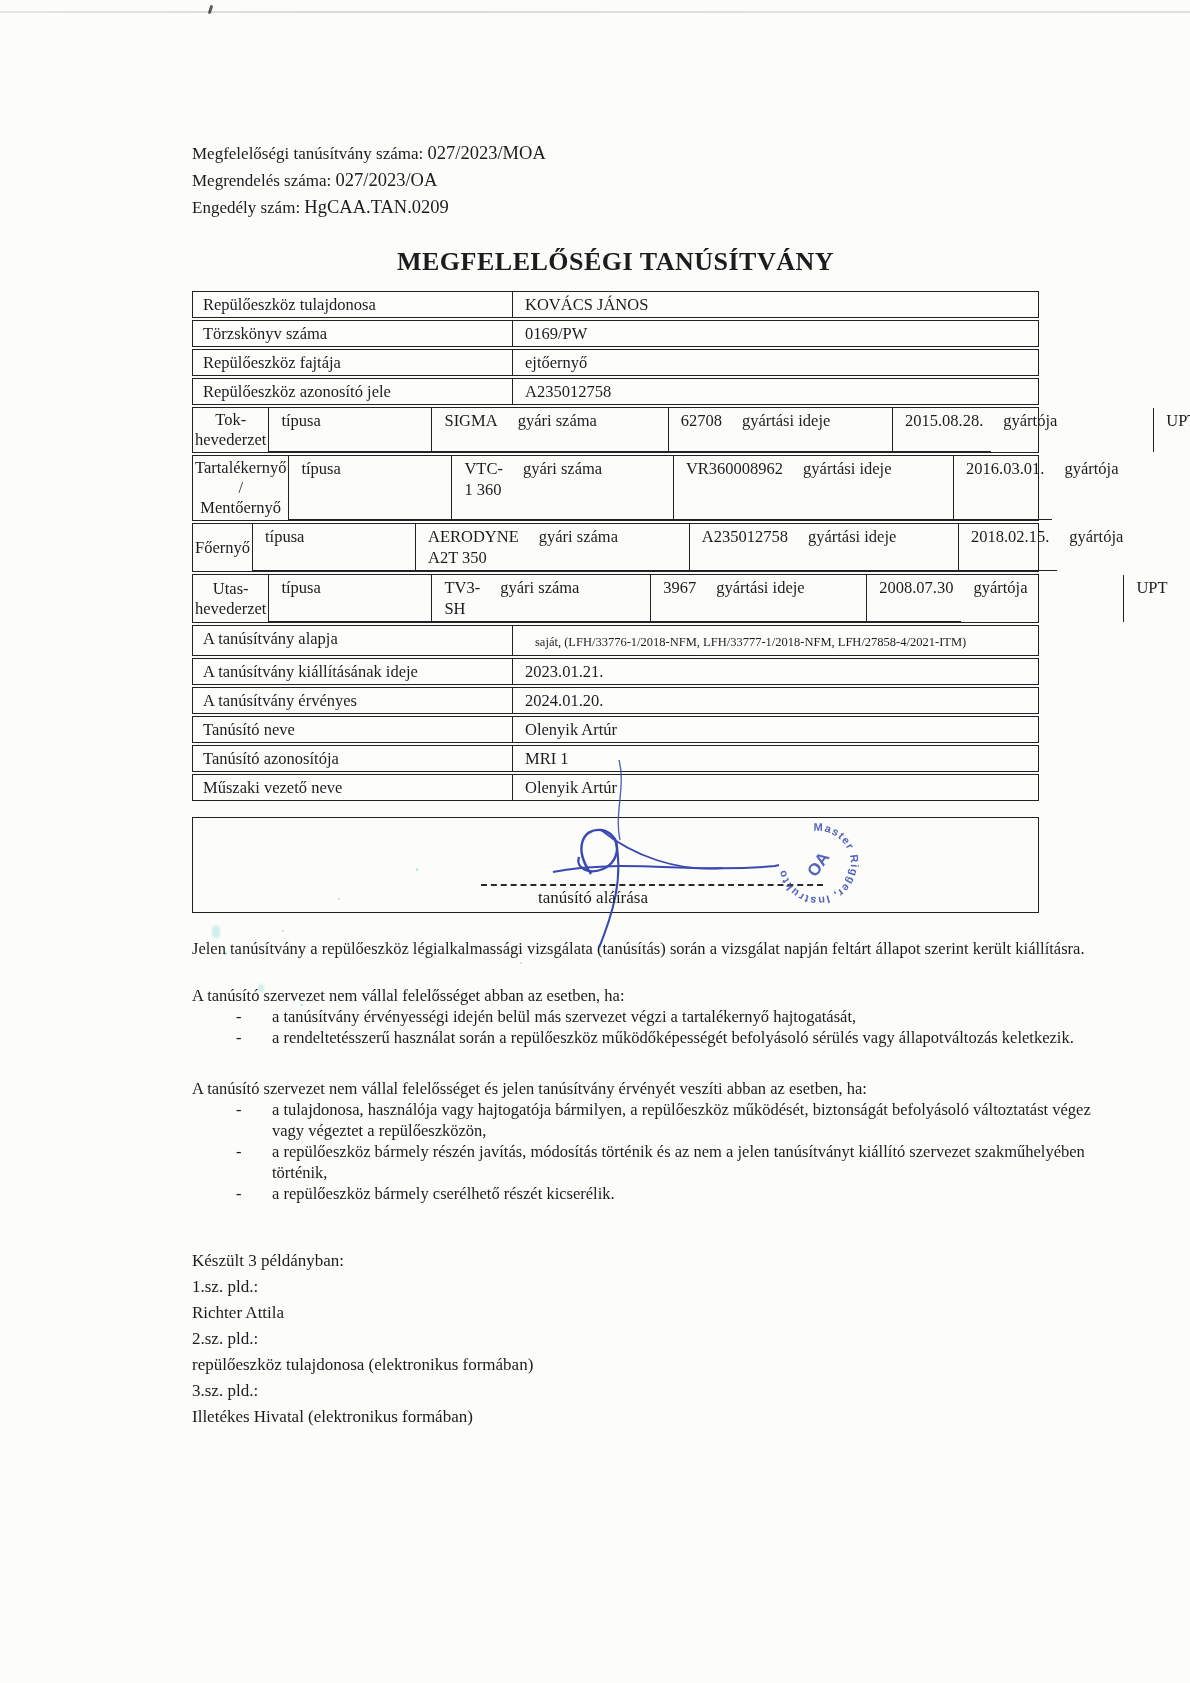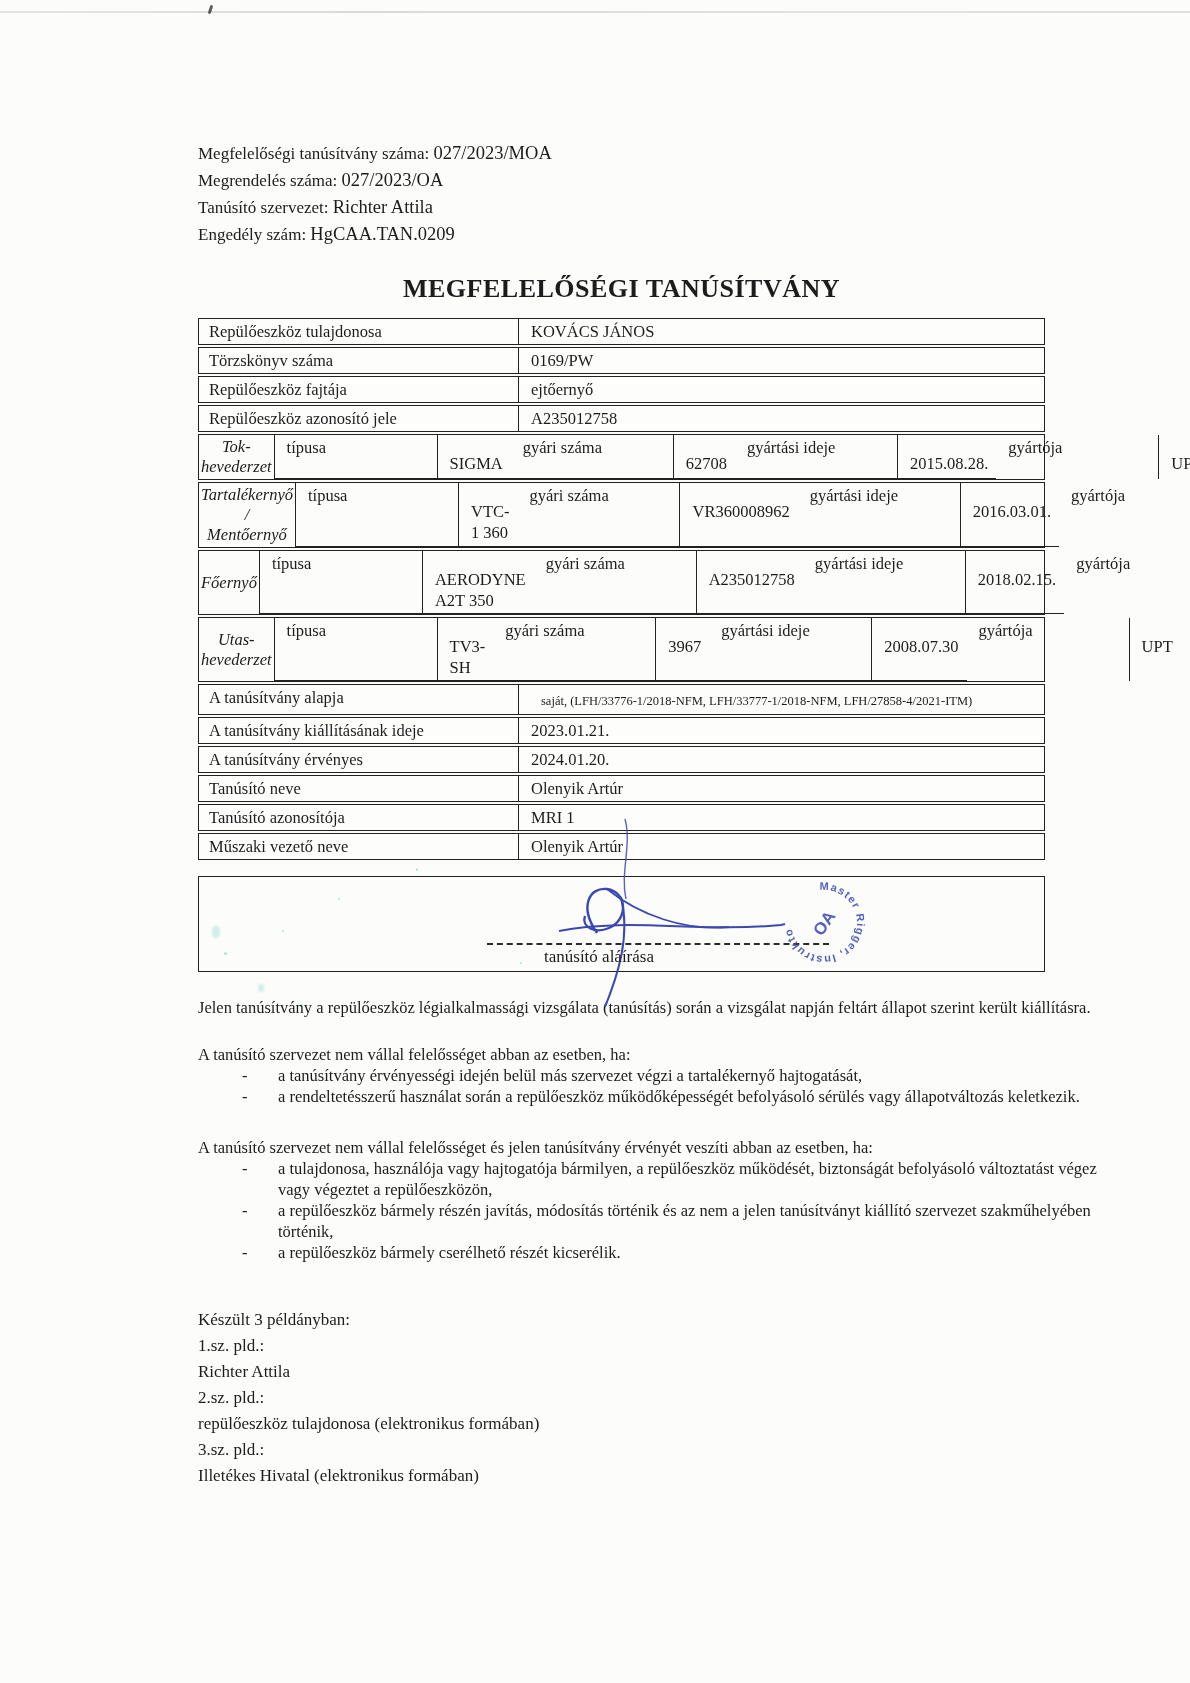--- a/index.html
+++ b/index.html
@@ -13,21 +13,21 @@
     color:#1c1c1c;
     overflow:hidden;
   }
   .scanline-top {
     position:absolute; left:0; top:11px; width:100%; height:2px;
     background:linear-gradient(to right, #d8d8d6, #c7c7c5 30%, #d2d2d0 70%, #cfcfcd);
     opacity:.65;
   }
   .pen-nick { position:absolute; left:209px; top:5px; width:3px; height:9px; background:#333; transform:rotate(18deg); border-radius:2px; opacity:.8; }
 
-  .content { position:absolute; left:170px; top:140px; width:980px;padding-left:28px; }
+  .content { position:absolute; left:164px; top:140px; width:980px;padding-left:28px; }
 
   
   .hdr-line { font-size:17px; line-height:26px; }
   .hdr-line .val { font-size:18.5px; }
 
   .doc-title {
     width:847px; text-align:center;
     font-size:26px; font-weight:bold; letter-spacing:.5px;
     margin-top:26px; margin-bottom:14px;
   }
@@ -36,27 +36,27 @@
   .cert-table { width:847px; font-size:16.5px; }
   .trow { display:flex; border:1.6px solid #222; margin-bottom:2px; background:rgba(255,255,255,.35); }
   .trow .cl { width:320px; border-right:1.6px solid #222; padding:2px 8px 2px 10px; line-height:21px; }
   .trow .cv { flex:1; padding:2px 8px 2px 12px; line-height:21px; }
   .cv.small { font-size:12.5px; padding-left:22px; padding-top:6px; }
 
   .tsection { display:flex; border:1.6px solid #222; margin-bottom:2px; }
   .tsection .group {
     width:155px; border-right:1.6px solid #222;
     display:flex; flex-direction:column; justify-content:center; 
-    text-align:center; line-height:20px; padding:2px;font-style:italic;
+    text-align:center; line-height:20px; padding:2px;
   }
   .tsection .subrows { flex:1; display:flex; flex-direction:row; }
   .subrow { display:flex; border-bottom:1.5px solid #222; }
   .subrow:last-child { border-bottom:none; }
   .subrow .sl { width:163px; border-right:1.6px solid #222; padding:2px 6px 2px 12px; line-height:21px; }
-  .subrow .sv { flex:1; padding:2px 8px 2px 12px; line-height:21px;margin-top:16px; }
+  .subrow .sv { flex:1; padding:2px 8px 2px 12px; line-height:21px; }
 
   
   .sig-box {
     position:relative; margin-top:16px;
     width:847px; height:96px;
     border:1.7px solid #222;
   }
   .sig-svg { position:absolute; left:230px; top:-62px; pointer-events:none; }
   .sig-dash { position:absolute; left:288px; top:66px; width:342px; border-top:2.6px dashed #2a2a2a; }
   .sig-caption { position:absolute; left:345px; top:70px; font-size:17px; }
@@ -99,24 +99,20 @@
   <div class="content">
 
     <div>
       <div class="hdr-line">
         <span>Megfelelőségi tanúsítvány száma:</span>
         <span class="val">027/2023/MOA</span>
       </div>
       <div class="hdr-line">
         <span>Megrendelés száma:</span>
         <span class="val">027/2023/OA</span>
-      </div>
-      <div class="hdr-line">
-        <span>Tanúsító szervezet:</span>
-        <span class="val">Richter Attila</span>
       </div>
       <div class="hdr-line">
         <span>Engedély szám:</span>
         <span class="val">HgCAA.TAN.0209</span>
       </div>
     </div>
 
     <div class="doc-title">MEGFELELŐSÉGI TANÚSÍTVÁNY</div>
 
     <div class="cert-table">

